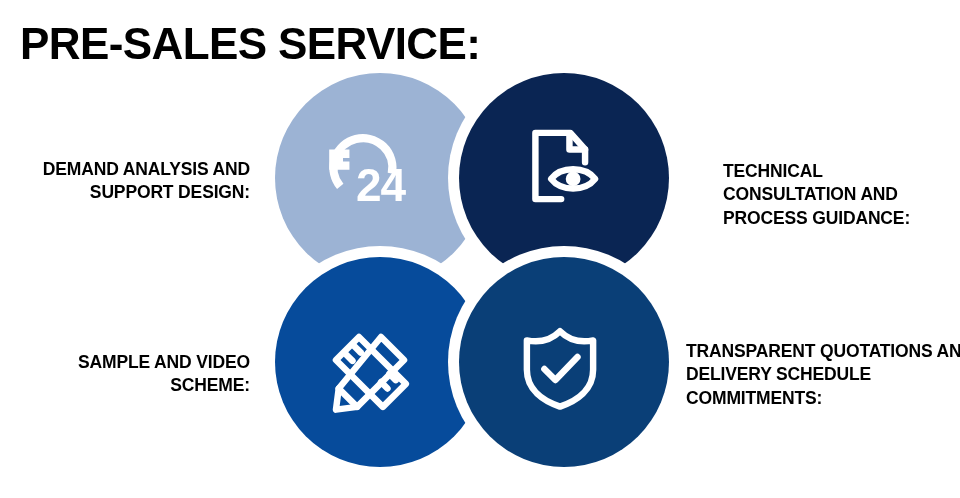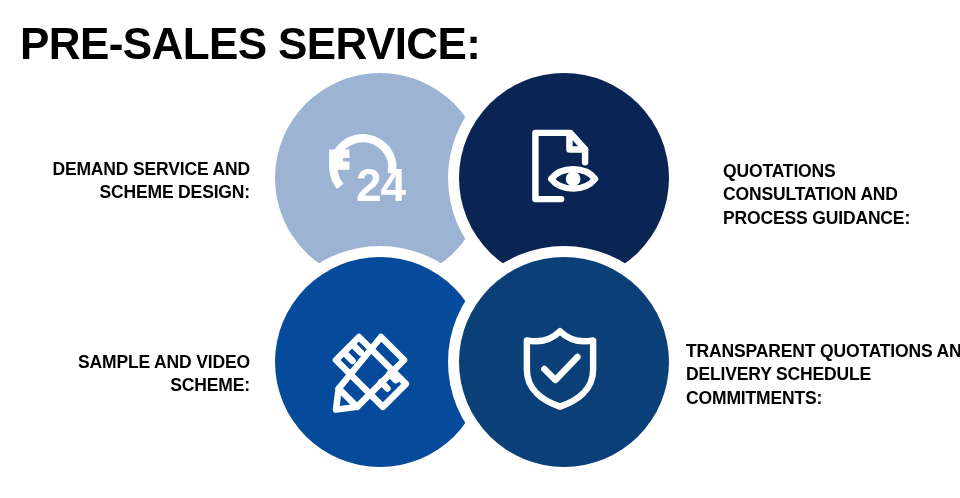--- a/index.html
+++ b/index.html
@@ -172,19 +172,19 @@
       <g fill="none" stroke="#ffffff" stroke-width="7" stroke-linejoin="round" stroke-linecap="round">
         <path d="M50 10 C62 22 76 22 86 20 L86 52 C86 74 68 86 50 92
                  C32 86 14 74 14 52 L14 20 C24 22 38 22 50 10 Z"></path>
         <path d="M33 51 L45 63 L69 38"></path>
       </g>
     </svg>
   </div>
 
 </div>
 
-<div class="label right-align" id="label-demand-analysis">DEMAND SERVICE AND SCHEME DESIGN:</div>
+<div class="label right-align" id="label-demand-analysis">DEMAND ANALYSIS AND SUPPORT DESIGN:</div>
 
-<div class="label left-align" id="label-technical-consultation">QUOTATIONS CONSULTATION AND PROCESS GUIDANCE:</div>
+<div class="label left-align" id="label-technical-consultation">TECHNICAL CONSULTATION AND PROCESS GUIDANCE:</div>
 
 <div class="label right-align" id="label-sample-video">SAMPLE AND VIDEO SCHEME:</div>
 
 <div class="label left-align" id="label-transparent-quotations">TRANSPARENT QUOTATIONS AND DELIVERY SCHEDULE COMMITMENTS:</div>
 
 </body></html>

